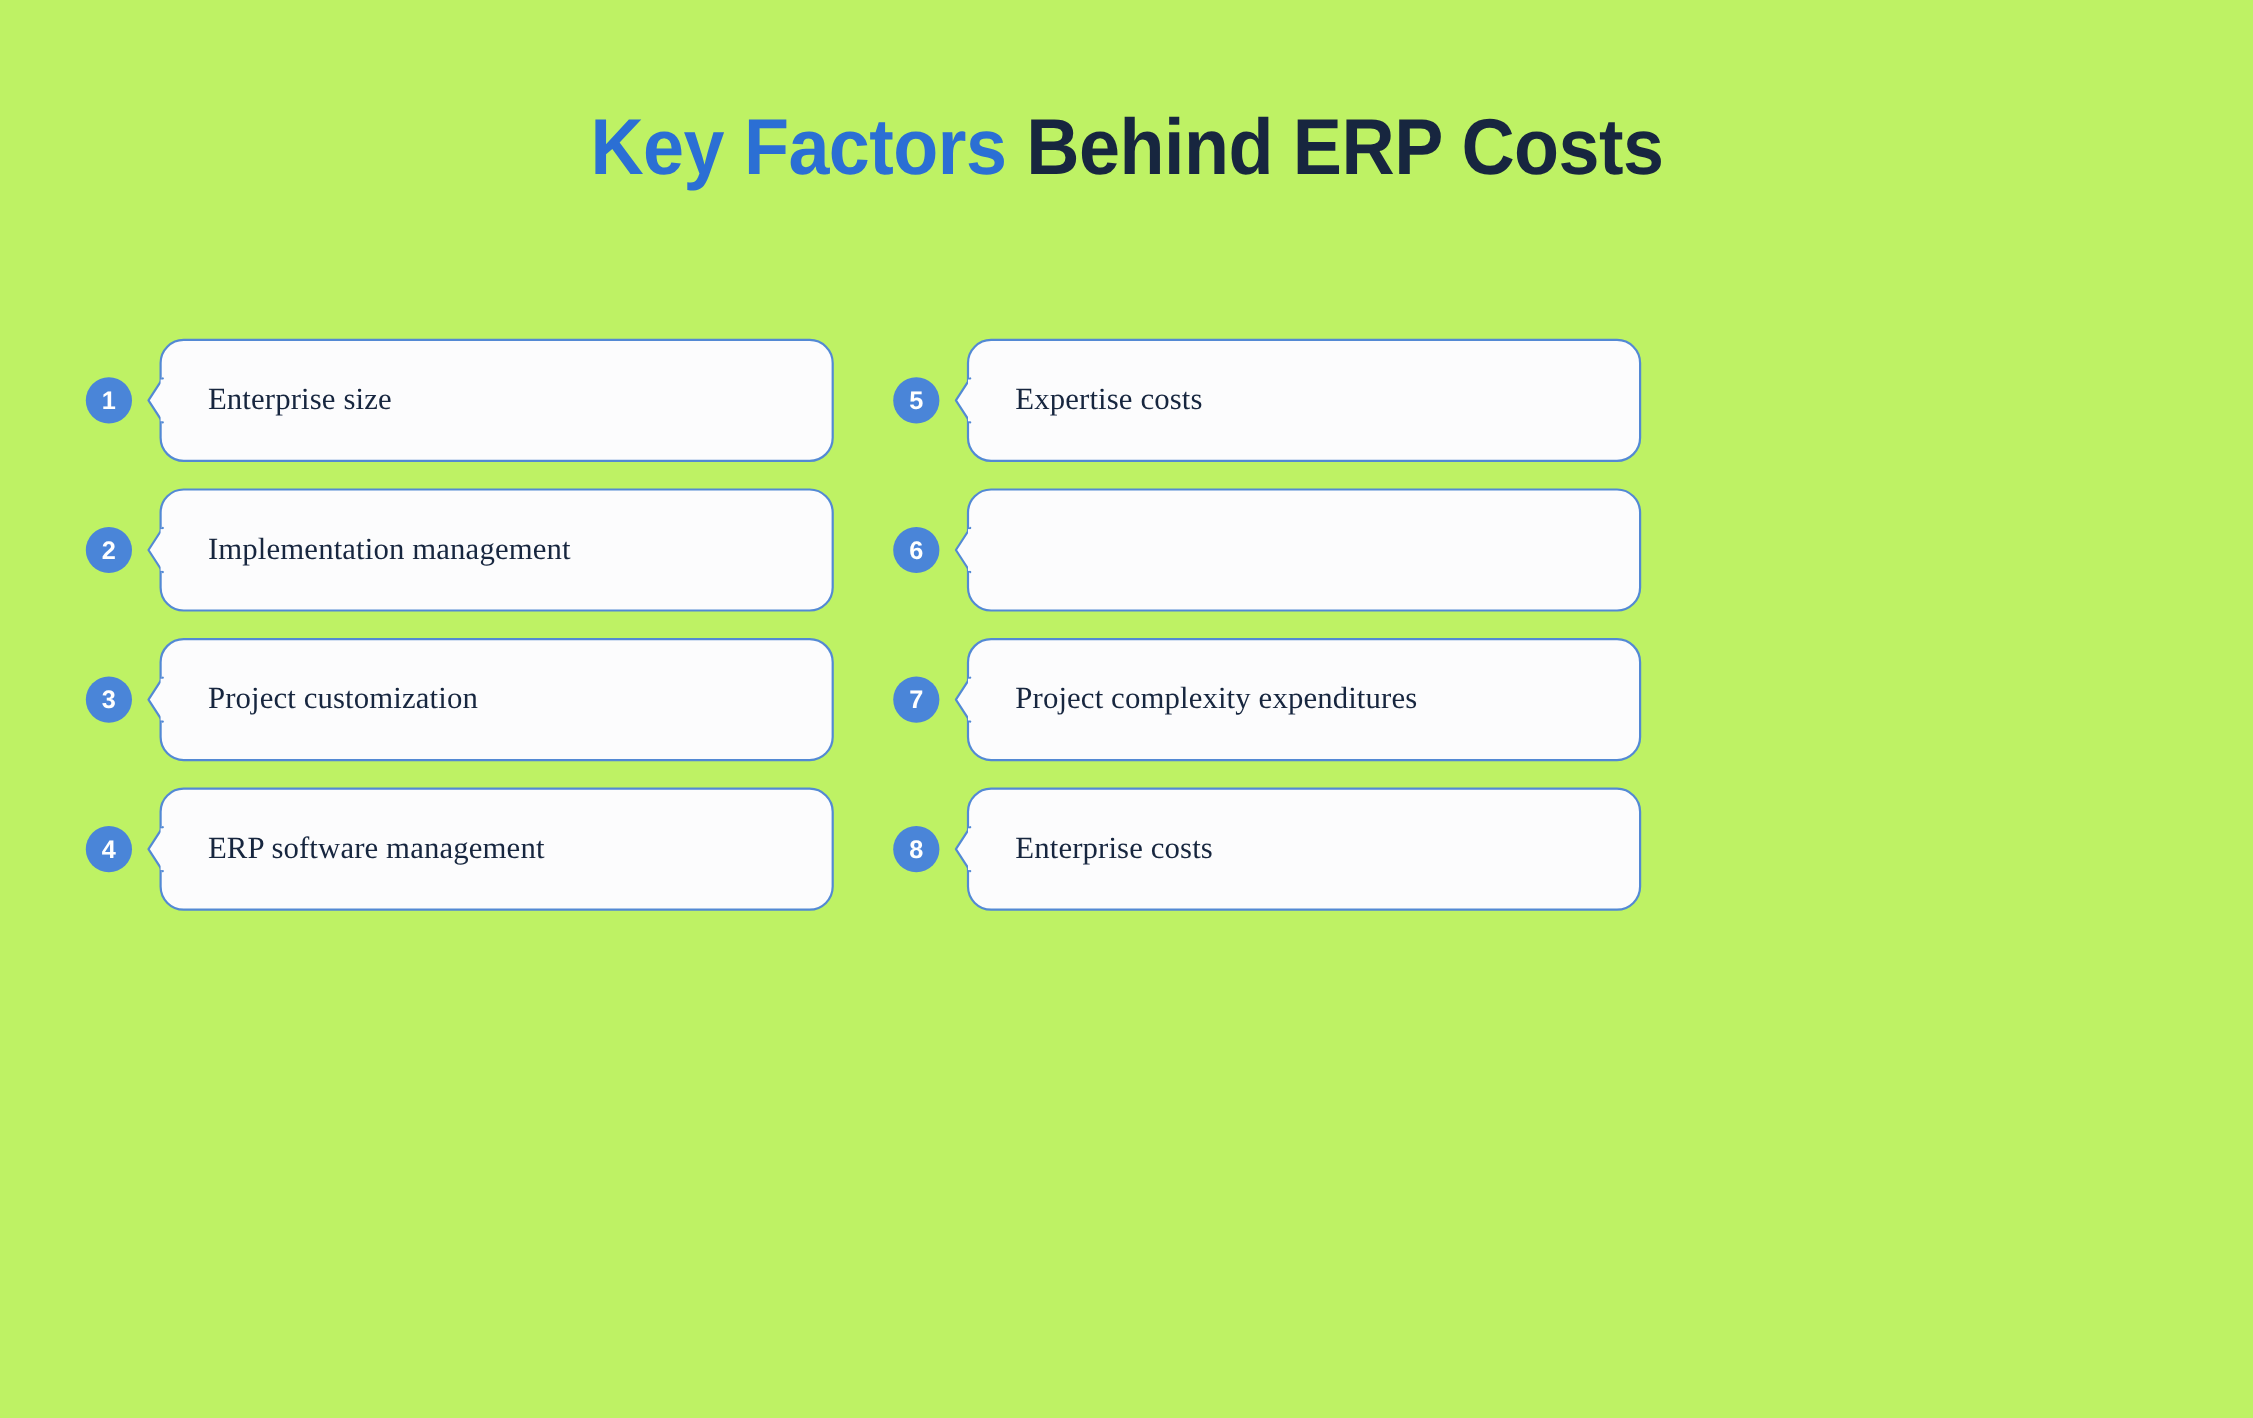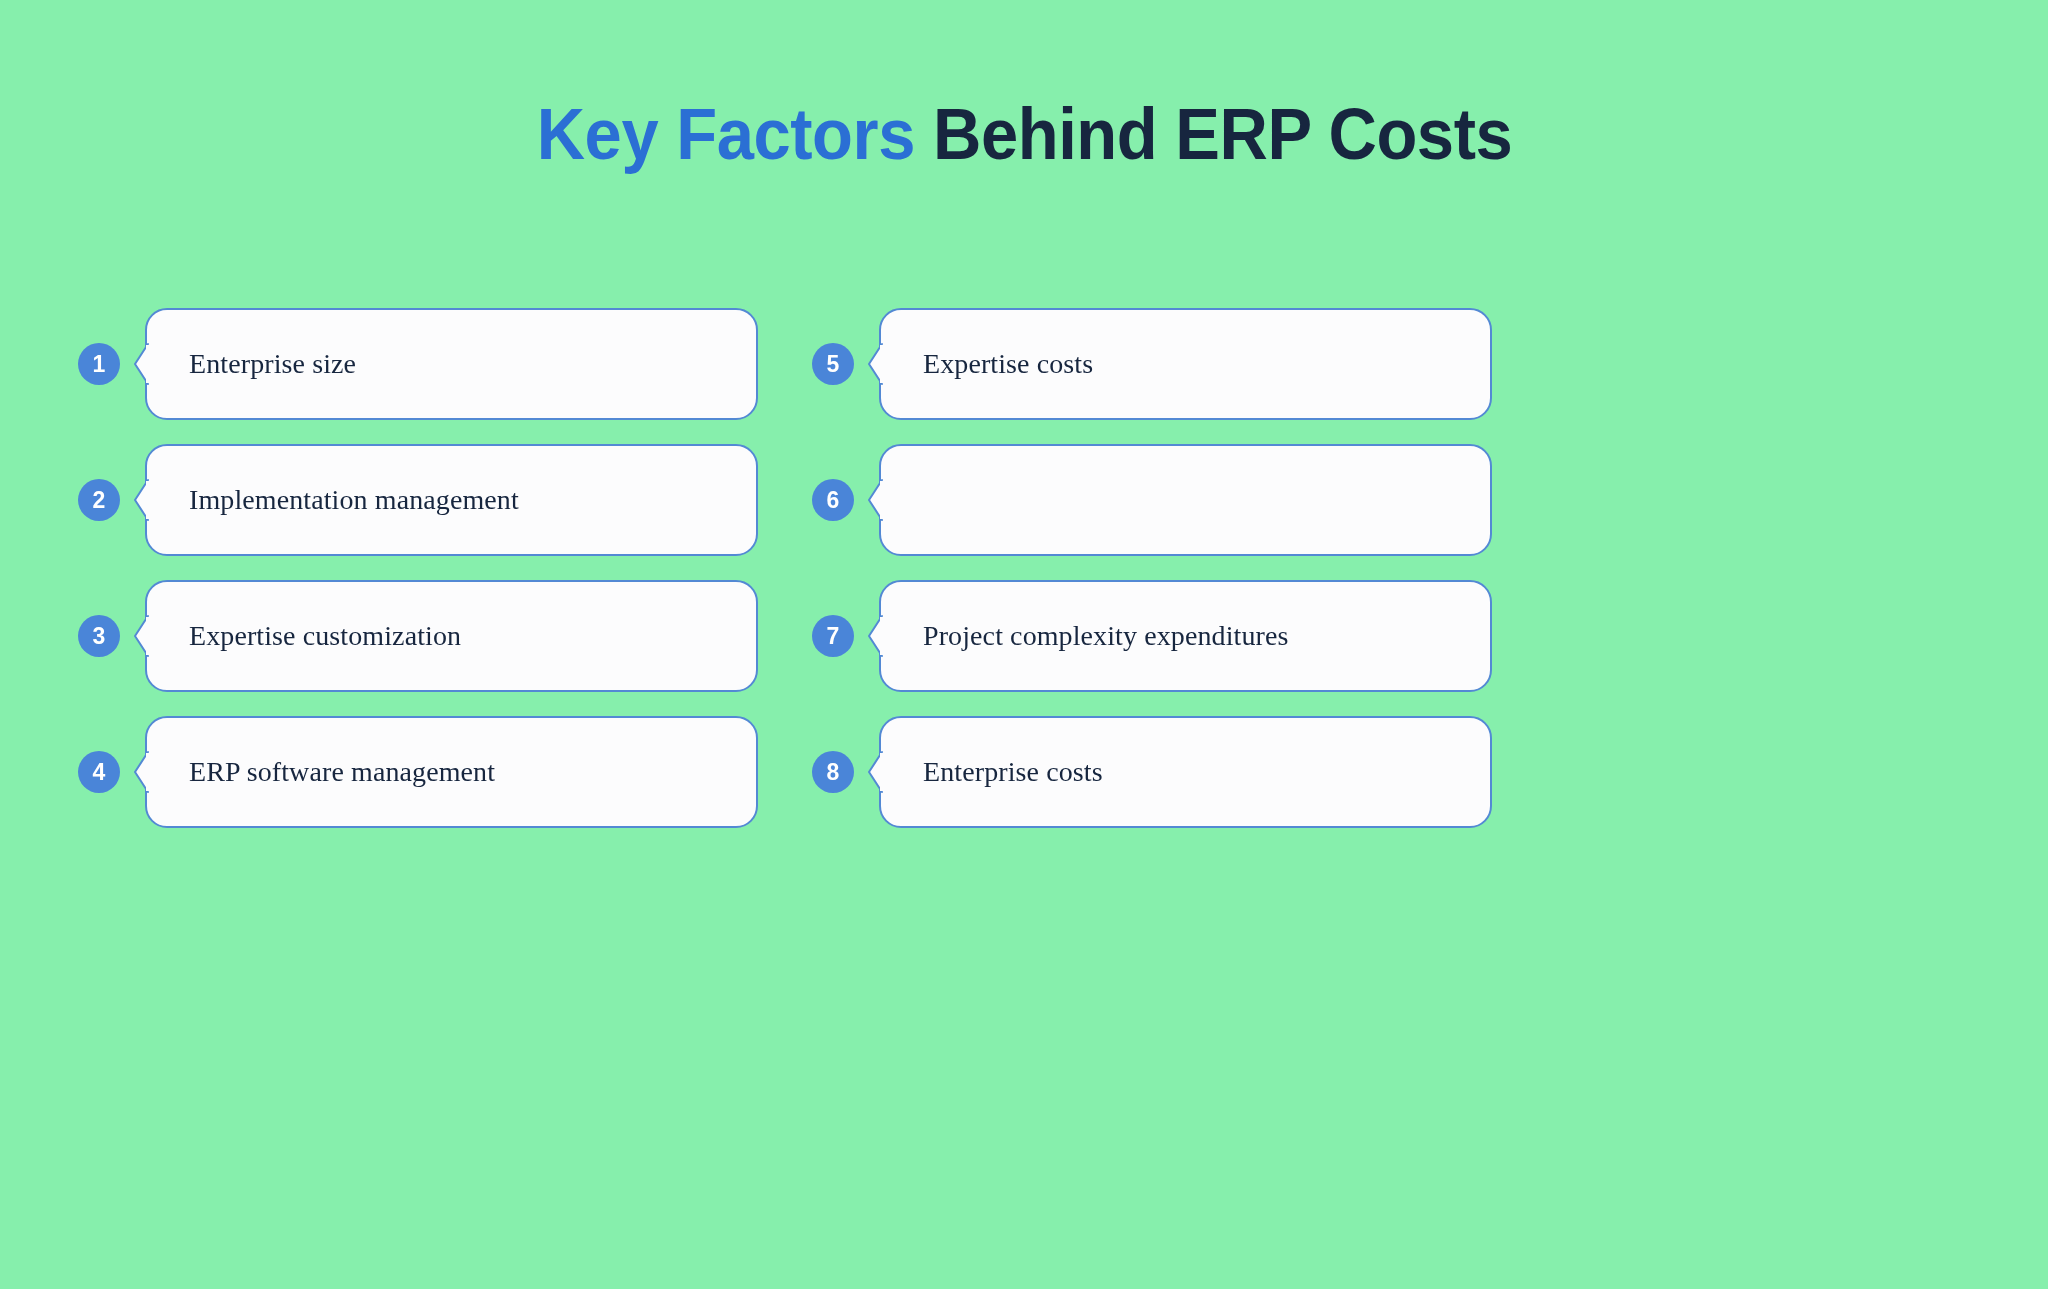--- a/index.html
+++ b/index.html
@@ -10,21 +10,21 @@
     height: 1289px;
     background: #ffffff;
     font-family: "Liberation Sans", "DejaVu Sans", sans-serif;
     overflow: hidden;
   }
 
   #canvas {
     position: relative;
     width: 2048px;
     height: 1289px;
-    background: #86efac;
+    background: #bef264;
   }
 
   
   #title-wrap {
     position: absolute;
     top: 96px;
     left: 0;
     width: 2048px;
     text-align: center;
     white-space: nowrap;
@@ -165,21 +165,21 @@
       <div class="badge">3</div>
       <div class="gap"></div>
       <div class="card">
         <span class="notch">
           <svg width="14" height="40" viewBox="0 0 14 40">
             <path d="M14 0 L1 20 L14 40" fill="#FCFCFD" stroke="none"></path>
             <path d="M14 0 L1 20 L14 40" fill="none" stroke="#5389D4" stroke-width="2" stroke-linejoin="round" stroke-linecap="round"></path>
             <rect x="12" y="1" width="4" height="38" fill="#FCFCFD"></rect>
           </svg>
         </span>
-        <span class="card-label">Expertise customization</span>
+        <span class="card-label">Project customization</span>
       </div>
     </div>
 
     <div class="factor-row">
       <div class="badge">4</div>
       <div class="gap"></div>
       <div class="card">
         <span class="notch">
           <svg width="14" height="40" viewBox="0 0 14 40">
             <path d="M14 0 L1 20 L14 40" fill="#FCFCFD" stroke="none"></path>

